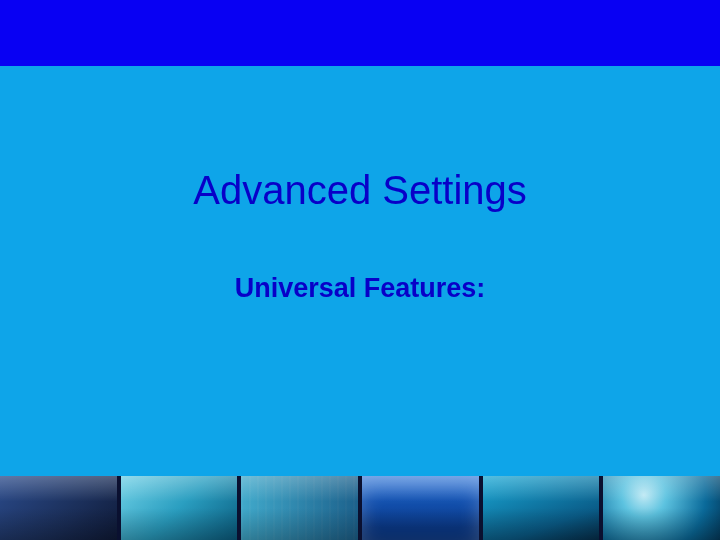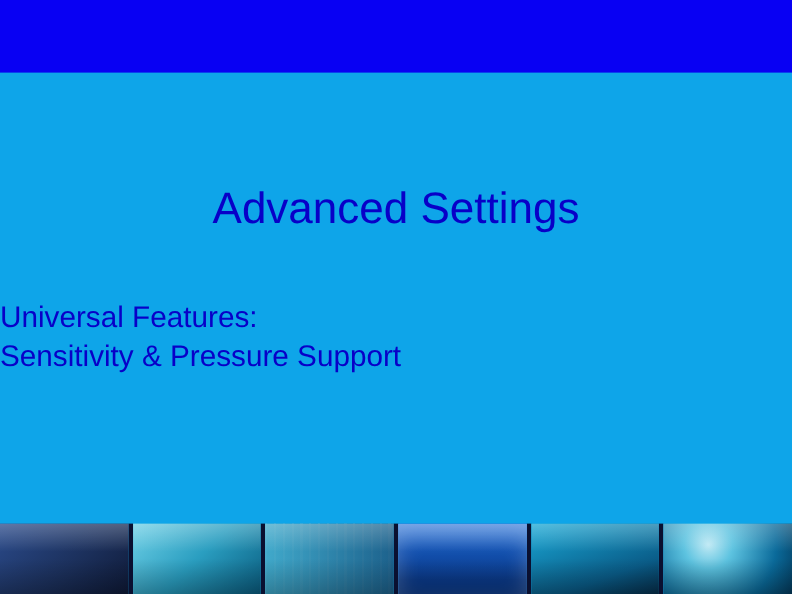--- a/index.html
+++ b/index.html
@@ -25,25 +25,25 @@
     text-align: center;
     font-size: 40px;
     color: #0800c8;
     font-weight: 400;
   }
   .subtitle {
     position: absolute;
     top: 270px;
     left: 0;
     width: 100%;
-    text-align: left;
+    text-align: center;
     font-size: 27px;
     line-height: 1.35;
     color: #0800c8;
-    font-weight: 400;
+    font-weight: 700;
   }
   .bottom-strip {
     position: absolute;
     left: 0;
     bottom: 0;
     width: 100%;
     height: 64px;
     display: flex;
   }
   .cell {
@@ -80,21 +80,20 @@
 </head>
 <body>
 
 <div class="slide">
   <div class="top-bar"></div>
 
   <h1 class="title">Advanced Settings</h1>
 
   <div class="subtitle">
     <div>Universal Features:</div>
-    <div>Sensitivity &amp; Pressure Support</div>
   </div>
 
   <div class="bottom-strip">
     <div class="cell c1"></div>
     <div class="sep"></div>
     <div class="cell c2"></div>
     <div class="sep"></div>
     <div class="cell c3"></div>
     <div class="sep"></div>
     <div class="cell c4"></div>

